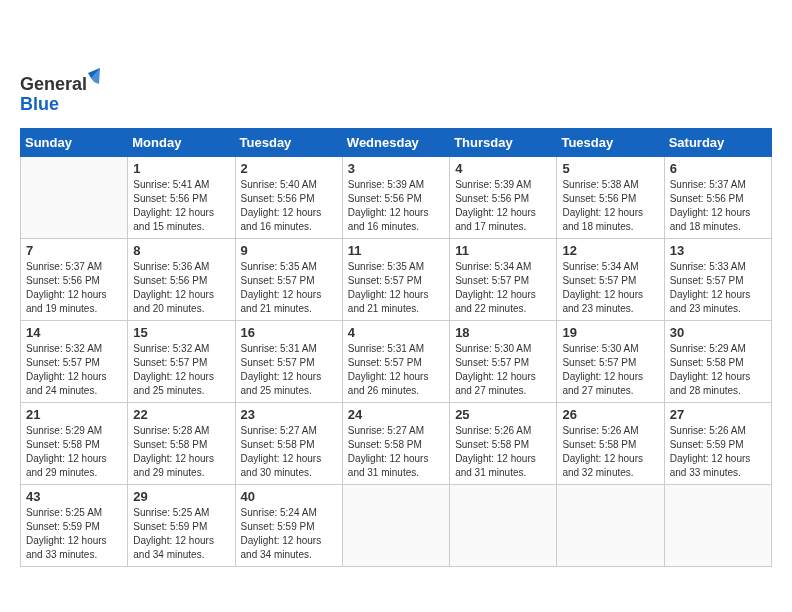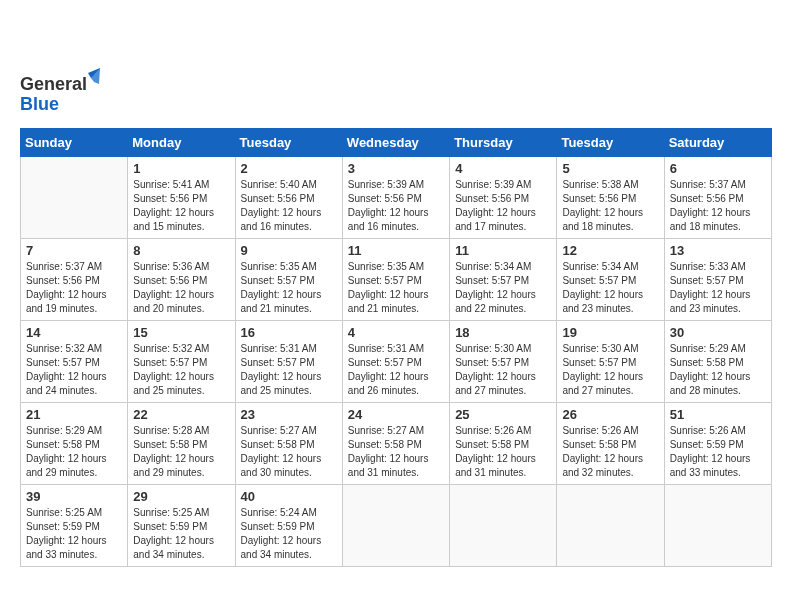--- a/index.html
+++ b/index.html
@@ -208,27 +208,27 @@
         </td>
         <td>
           <div class="day-number">25</div>
           <div class="day-info">Sunrise: 5:26 AM<br>Sunset: 5:58 PM<br>Daylight: 12 hours<br>and 31 minutes.</div>
         </td>
         <td>
           <div class="day-number">26</div>
           <div class="day-info">Sunrise: 5:26 AM<br>Sunset: 5:58 PM<br>Daylight: 12 hours<br>and 32 minutes.</div>
         </td>
         <td>
-          <div class="day-number">51</div>
+          <div class="day-number">27</div>
           <div class="day-info">Sunrise: 5:26 AM<br>Sunset: 5:59 PM<br>Daylight: 12 hours<br>and 33 minutes.</div>
         </td>
       </tr>
       <tr>
         <td>
-          <div class="day-number">39</div>
+          <div class="day-number">43</div>
           <div class="day-info">Sunrise: 5:25 AM<br>Sunset: 5:59 PM<br>Daylight: 12 hours<br>and 33 minutes.</div>
         </td>
         <td>
           <div class="day-number">29</div>
           <div class="day-info">Sunrise: 5:25 AM<br>Sunset: 5:59 PM<br>Daylight: 12 hours<br>and 34 minutes.</div>
         </td>
         <td>
           <div class="day-number">40</div>
           <div class="day-info">Sunrise: 5:24 AM<br>Sunset: 5:59 PM<br>Daylight: 12 hours<br>and 34 minutes.</div>
         </td>

